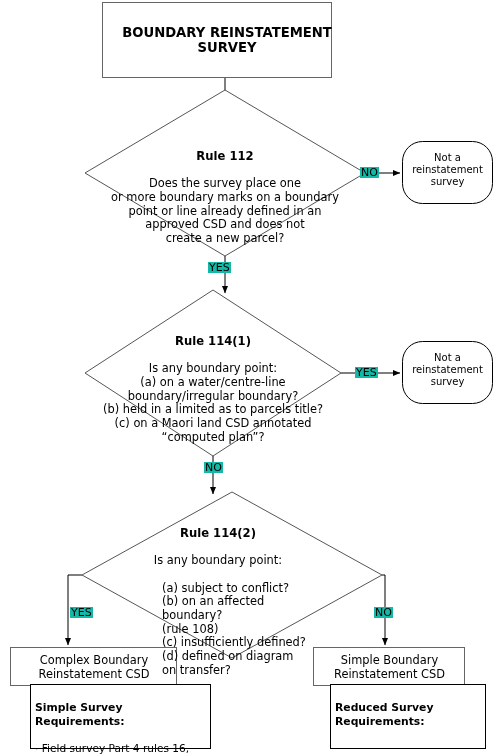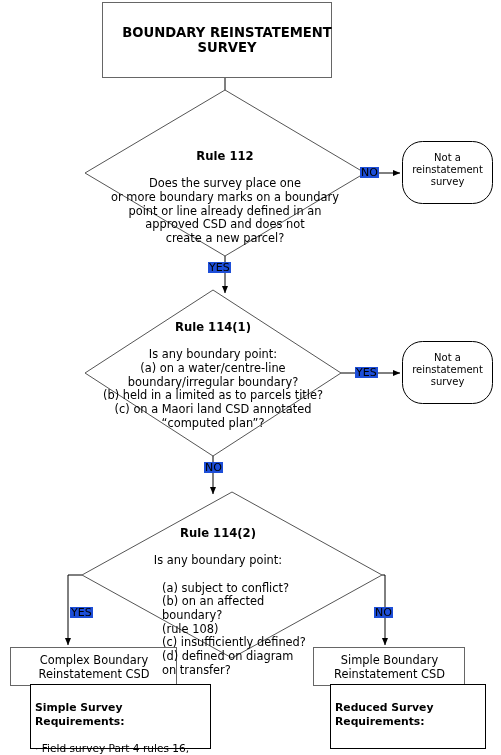--- a/index.html
+++ b/index.html
@@ -93,21 +93,21 @@
     font-weight: bold;
     font-size: 10.8px;
   }
 
   
   .edge-label {
     position: absolute;
     font-size: 11px;
     line-height: 1;
     color: #000;
-    background: #1d4ed8;
+    background: #14b8a6;
     padding: 0 1px;
   }
 </style>
 </head>
 <body>
 
 <div id="canvas">
 
   <svg class="svg-layer" viewBox="0 0 501 755">
     <defs>
@@ -158,21 +158,21 @@
 
   <div class="node-text dia-text" style="left:75px; top:136px; width:300px;">
     <div class="head">Rule 112</div>
     <div>Does the survey place one
 or more boundary marks on a boundary
 point or line already defined in an
 approved CSD and does not
 create a new parcel?</div>
   </div>
 
-  <div class="node-text dia-text" style="left:68px; top:307px; width:290px;">
+  <div class="node-text dia-text" style="left:68px; top:321px; width:290px;">
     <div class="head">Rule 114(1)</div>
     <div>Is any boundary point:
 (a) on a water/centre-line
 boundary/irregular boundary?
 (b) held in a limited as to parcels title?
 (c) on a Maori land CSD annotated
 “computed plan”?</div>
   </div>
 
   <div class="node-text dia-text" style="left:108px; top:513px; width:220px;">

